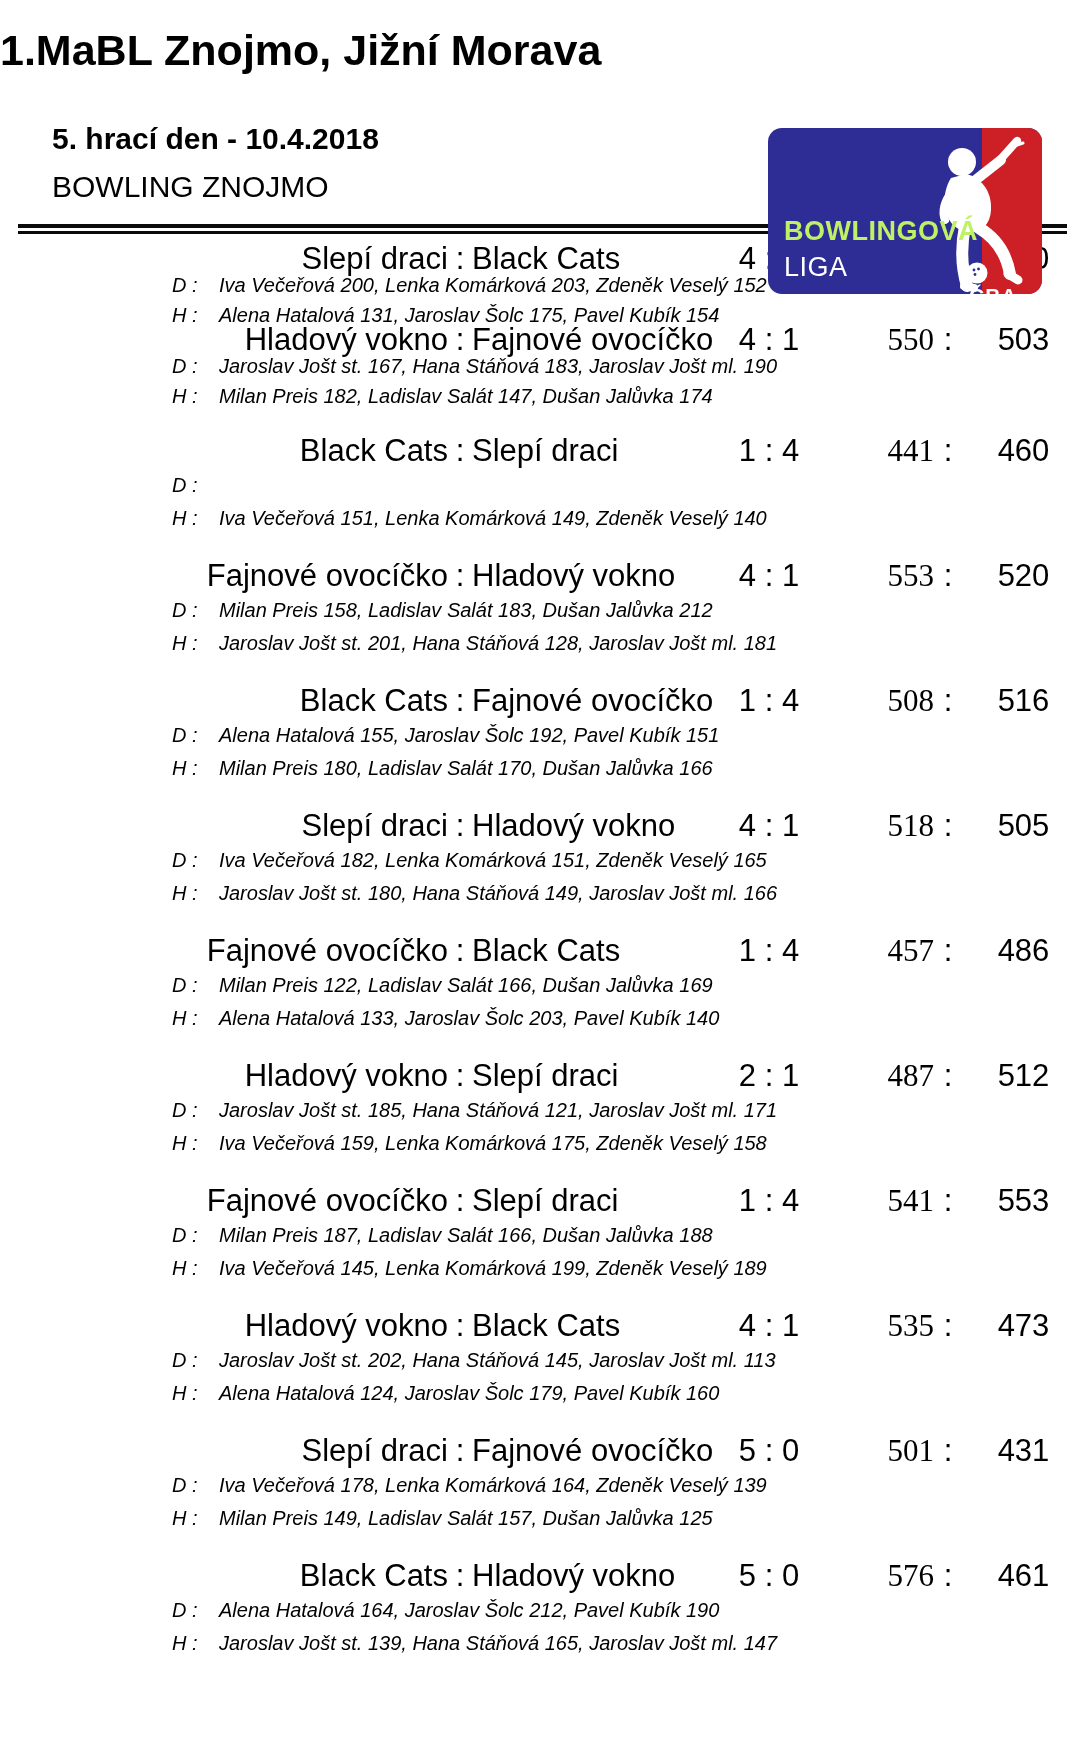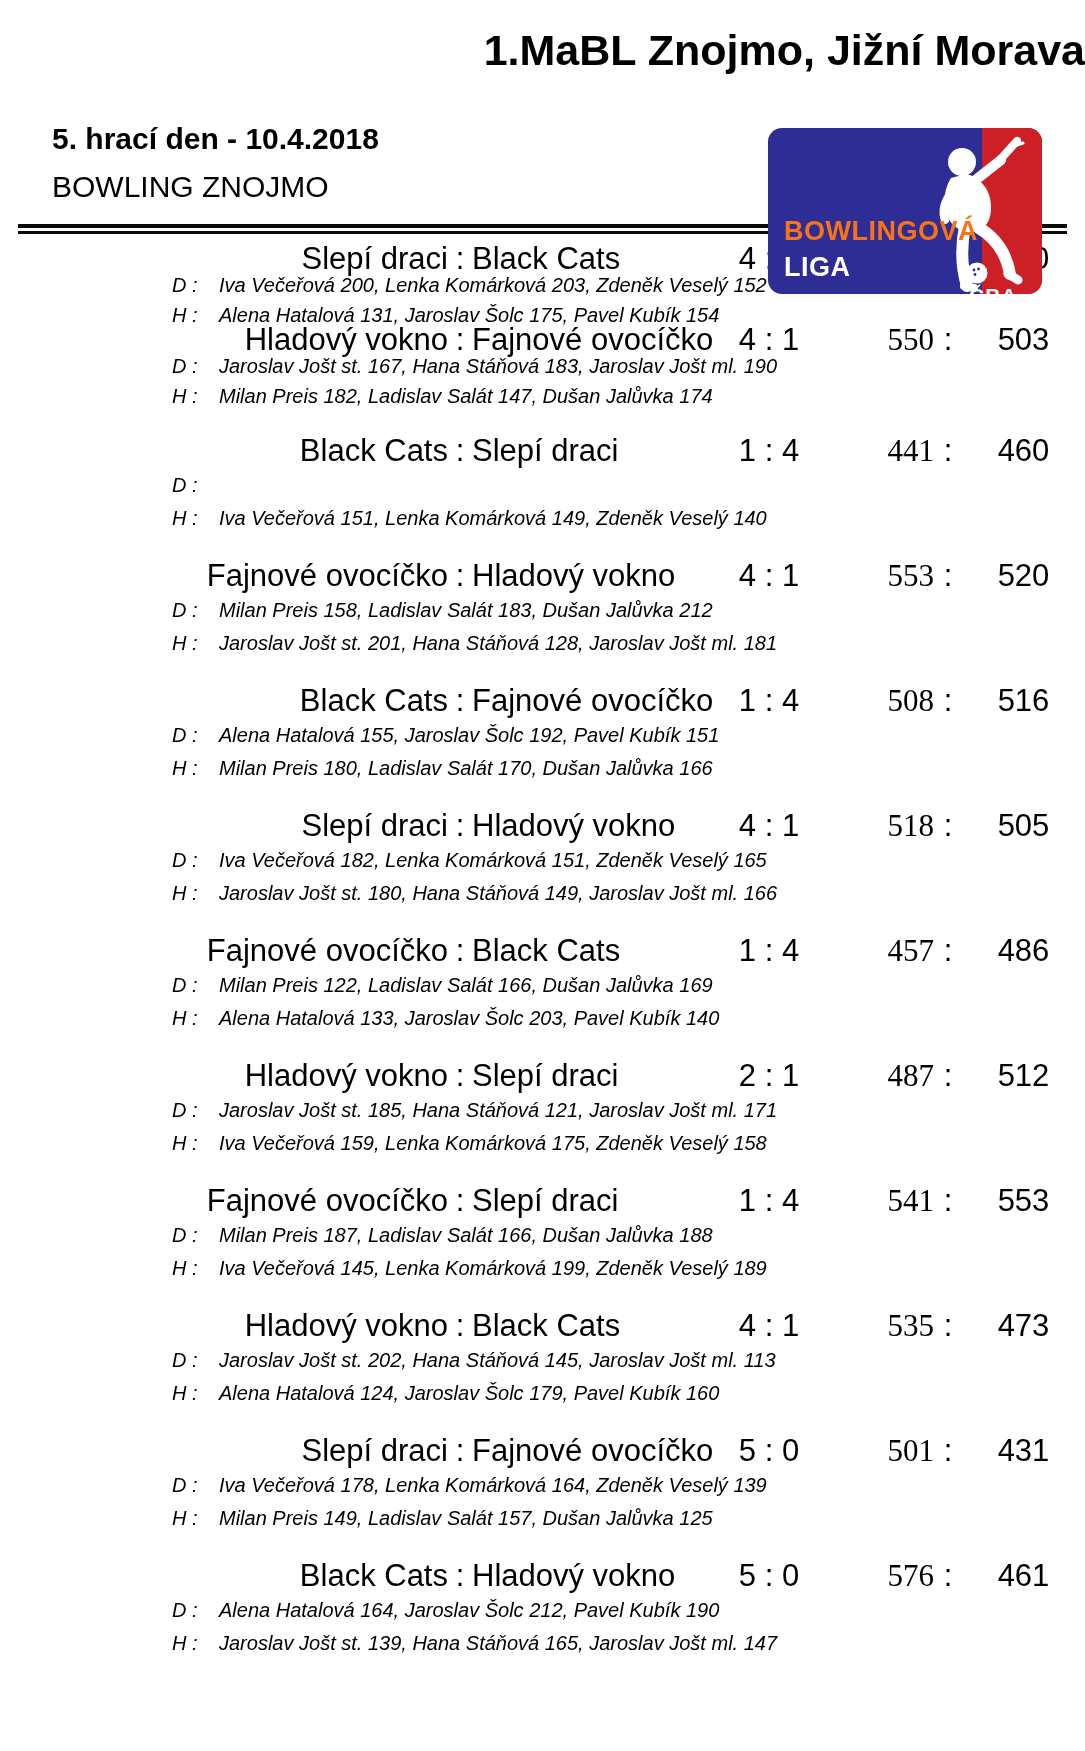--- a/index.html
+++ b/index.html
@@ -13,21 +13,21 @@
     overflow: hidden;
     font-family: "Liberation Sans", "DejaVu Sans", sans-serif;
     color: #000000;
     position: relative;
   }
   .page { position: relative; width: 1085px; height: 1751px; }
 
   
   .title {
     margin-top: 24px;
-    text-align: right;
+    text-align: left;
     font-size: 43px;
     font-weight: 700;
     letter-spacing: 0px;
     line-height: 52px;
   }
   .subhead {
     margin-top: 44px;
     margin-left: 52px;
   }
   .day-line {
@@ -56,31 +56,31 @@
   .logo-red {
     position: absolute;
     right: 0; top: 0;
     width: 60px; height: 100%;
     background: #cc2026;
   }
   .logo-bowler { position: absolute; left: 0; top: 0; }
   .logo-line1 {
     position: absolute;
     left: 16px; top: 88px;
-    color: #f97316;
+    color: #bef264;
     font-size: 27px;
     font-weight: 700;
     letter-spacing: 0.5px;
   }
   .logo-line2 {
     position: absolute;
     left: 16px; top: 124px;
     color: #ffffff;
     font-size: 27px;
-    font-weight: 700;
+    font-weight: 400;
     letter-spacing: 0.5px;
   }
   .cba-badge {
     position: absolute;
     left: 198px; top: 134px;
     display: flex;
     flex-direction: column;
   }
   .cba-text {
     color: #ffffff;

